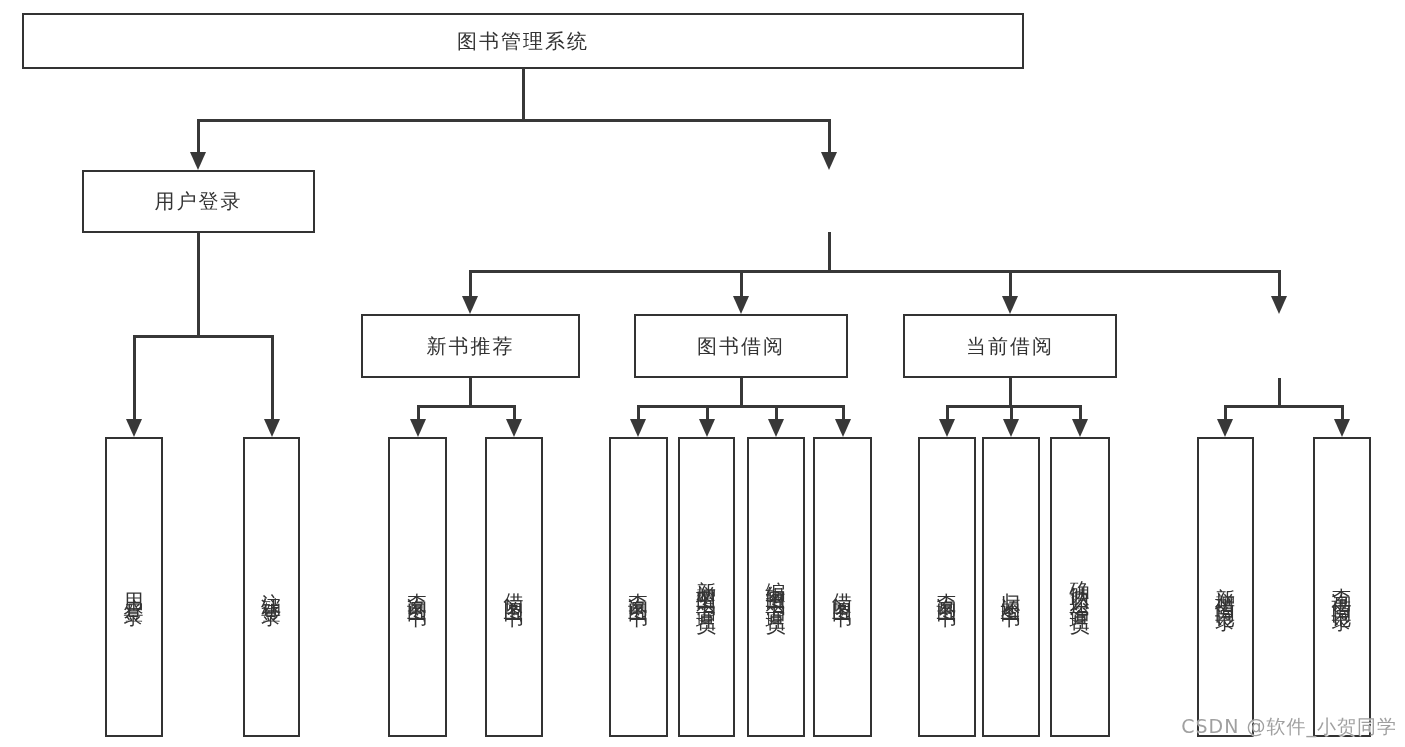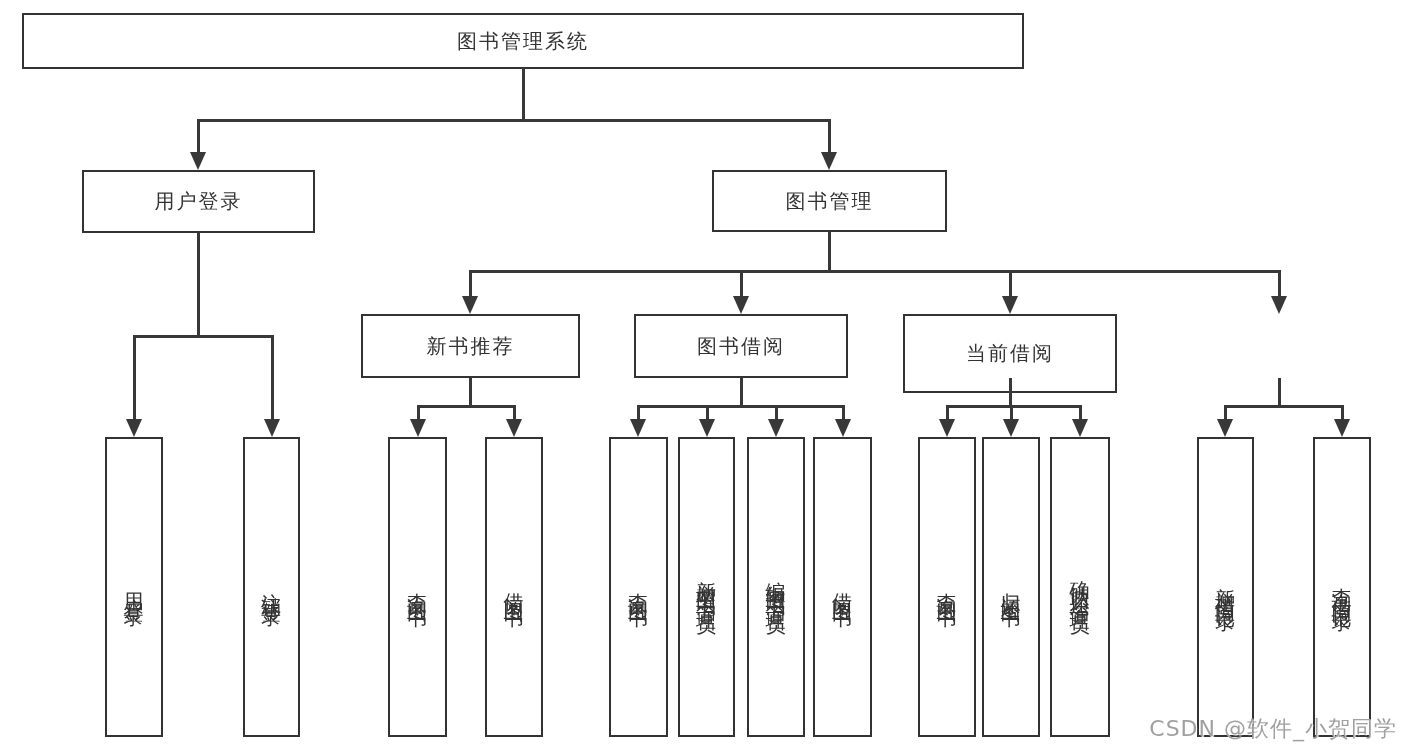--- a/index.html
+++ b/index.html
@@ -23,21 +23,21 @@
     letter-spacing:5px;line-height:1;white-space:nowrap;
   }
   .vline{position:absolute;width:3px;background:var(--line);}
   .hline{position:absolute;height:3px;background:var(--line);}
   .arrow{
     position:absolute;width:0;height:0;
     border-left:8px solid transparent;border-right:8px solid transparent;
     border-top:18px solid var(--line);
   }
   .watermark{
-    position:absolute;font-size:22px;color:var(--watermark);
+    position:absolute;font-size:19px;color:var(--watermark);
     letter-spacing:1px;white-space:nowrap;text-shadow:1px 1px 1px #ffffff;text-align:center;
   }
 </style>
 </head>
 <body>
 
 <div class="canvas">
 
   <div class="box" style="left:22px;top:13px;width:1002px;height:56px">
     <span>图书管理系统</span>
@@ -45,23 +45,20 @@
 
   <div class="vline" style="left:522px;top:68px;height:53px"></div>
   <div class="hline" style="left:197px;top:119px;width:634px"></div>
   <div class="vline" style="left:197px;top:119px;height:36px"></div>
   <div class="arrow" style="left:190px;top:152px"></div>
   <div class="vline" style="left:828px;top:119px;height:36px"></div>
   <div class="arrow" style="left:821px;top:152px"></div>
 
   <div class="box" style="left:82px;top:170px;width:233px;height:63px">
     <span>用户登录</span>
-  </div>
-  <div class="box" style="left:712px;top:170px;width:235px;height:62px">
-    <span>图书管理</span>
   </div>
 
   <div class="vline" style="left:197px;top:233px;height:104px"></div>
   <div class="hline" style="left:133px;top:335px;width:141px"></div>
   <div class="vline" style="left:133px;top:335px;height:86px"></div>
   <div class="arrow" style="left:126px;top:419px"></div>
   <div class="vline" style="left:271px;top:335px;height:86px"></div>
   <div class="arrow" style="left:264px;top:419px"></div>
 
   <div class="vline" style="left:828px;top:232px;height:40px"></div>
@@ -74,21 +71,21 @@
   <div class="arrow" style="left:1002px;top:296px"></div>
   <div class="vline" style="left:1278px;top:270px;height:28px"></div>
   <div class="arrow" style="left:1271px;top:296px"></div>
 
   <div class="box" style="left:361px;top:314px;width:219px;height:64px">
     <span>新书推荐</span>
   </div>
   <div class="box" style="left:634px;top:314px;width:214px;height:64px">
     <span>图书借阅</span>
   </div>
-  <div class="box" style="left:903px;top:314px;width:214px;height:79px">
+  <div class="box" style="left:903px;top:314px;width:214px;height:64px">
     <span>当前借阅</span>
   </div>
 
   <div class="vline" style="left:469px;top:378px;height:29px"></div>
   <div class="hline" style="left:417px;top:405px;width:99px"></div>
   <div class="vline" style="left:417px;top:405px;height:16px"></div>
   <div class="arrow" style="left:410px;top:419px"></div>
   <div class="vline" style="left:513px;top:405px;height:16px"></div>
   <div class="arrow" style="left:506px;top:419px"></div>
 

